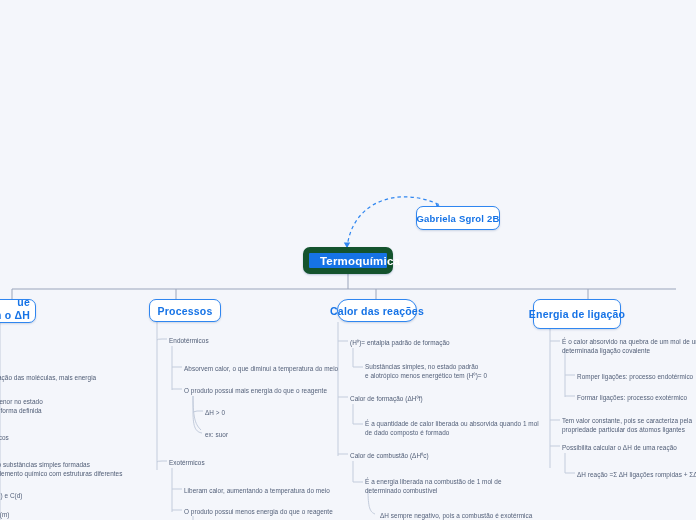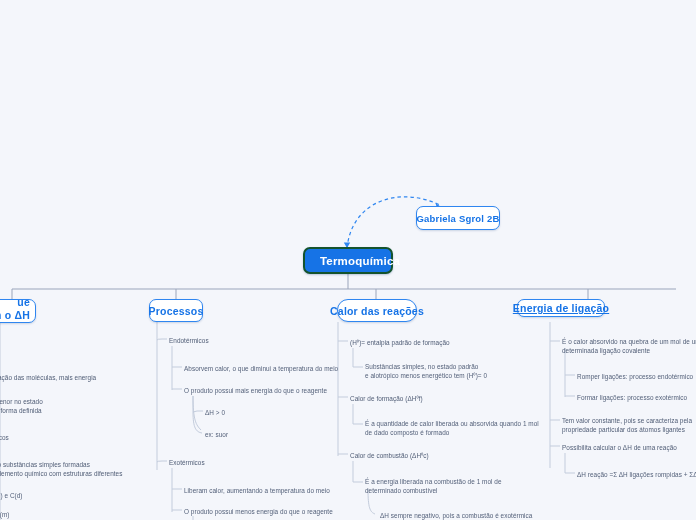--- a/index.html
+++ b/index.html
@@ -23,21 +23,21 @@
     display: flex; align-items: center; justify-content: center;
     border-radius: 7px;
     white-space: nowrap;
     font-weight: bold;
     letter-spacing: .2px;
   }
   .node-root {
     background: #1673e6;
     color: #ffffff;
     font-size: 11.5px;
-    border: 2px solid #14532d;
+    border: 6px solid #14532d;
     box-shadow: 0 1px 2px rgba(20,60,130,.25);
     padding-left: 24px;
   }
   .node-branch {
     background: #ffffff;
     color: #1673e6;
     font-size: 10.5px;
     border: 1.6px solid #2f86f0;
     box-shadow: 0 1px 2px rgba(20,60,130,.18);
   }
@@ -138,21 +138,21 @@
   <div class="leaf lvl1" style="left:-36px; top:373px;">maior a agitação das moléculas, mais energia</div>
   <div class="leaf lvl1" style="left:-32px; top:397px;">aso, H é menor no estado
 o, que tem forma definida</div>
   <div class="leaf lvl1" style="left:-14px; top:433px;">trópicos</div>
   <div class="leaf lvl1" style="left:-18px; top:460px;">os são substâncias simples formadas
 smo elemento químico com estruturas diferentes</div>
   <div class="leaf" style="left:-10px; top:491px;">C(g) e C(d)
 O3
 e S(m)</div>
 
-  <div class="node node-branch" style="left:149px; top:299px; width:54px; height:23px;align-items:center;">
+  <div class="node node-branch" style="left:149px; top:299px; width:72px; height:23px;align-items:center;">
     <span>Processos</span>
   </div>
   <div class="leaf lvl1" style="left:169px; top:336px;">Endotérmicos</div>
   <div class="leaf" style="left:184px; top:364px;">Absorvem calor, o que diminui a temperatura do meio</div>
   <div class="leaf" style="left:184px; top:386px;">O produto possui mais energia do que o reagente</div>
   <div class="leaf" style="left:205px; top:408px;">ΔH &gt; 0</div>
   <div class="leaf" style="left:205px; top:430px;">ex: suor</div>
   <div class="leaf lvl1" style="left:169px; top:458px;">Exotérmicos</div>
   <div class="leaf" style="left:184px; top:486px;">Liberam calor, aumentando a temperatura do meio</div>
   <div class="leaf" style="left:184px; top:507px;">O produto possui menos energia do que o reagente</div>
@@ -164,21 +164,21 @@
   <div class="leaf" style="left:365px; top:362px;">Substâncias simples, no estado padrão
 e alotrópico menos energético tem (H⁰)= 0</div>
   <div class="leaf lvl1" style="left:350px; top:394px;">Calor de formação (ΔH⁰f)</div>
   <div class="leaf" style="left:365px; top:419px;">É a quantidade de calor liberada ou absorvida quando 1 mol
 de dado composto é formado</div>
   <div class="leaf lvl1" style="left:350px; top:451px;">Calor de combustão (ΔH⁰c)</div>
   <div class="leaf" style="left:365px; top:477px;">É a energia liberada na combustão de 1 mol de
 determinado combustível</div>
   <div class="leaf" style="left:380px; top:511px;">ΔH sempre negativo, pois a combustão é exotérmica</div>
 
-  <div class="node node-branch" style="left:517px; top:299px; width:88px; height:18px;text-decoration:underline;">
+  <div class="node node-branch" style="left:533px; top:299px; width:88px; height:30px;">
     <span>Energia de ligação</span>
   </div>
   <div class="leaf lvl1" style="left:562px; top:337px;">É o calor absorvido na quebra de um mol de uma
 determinada ligação covalente</div>
   <div class="leaf" style="left:577px; top:372px;">Romper ligações: processo endotérmico</div>
   <div class="leaf" style="left:577px; top:393px;">Formar ligações: processo exotérmico</div>
   <div class="leaf lvl1" style="left:562px; top:416px;">Tem valor constante, pois se caracteriza pela
 propriedade particular dos átomos ligantes</div>
   <div class="leaf lvl1" style="left:562px; top:443px;">Possibilita calcular o ΔH de uma reação</div>
   <div class="leaf" style="left:577px; top:470px;">ΔH reação =Σ ΔH ligações rompidas + ΣΔH lig</div>

